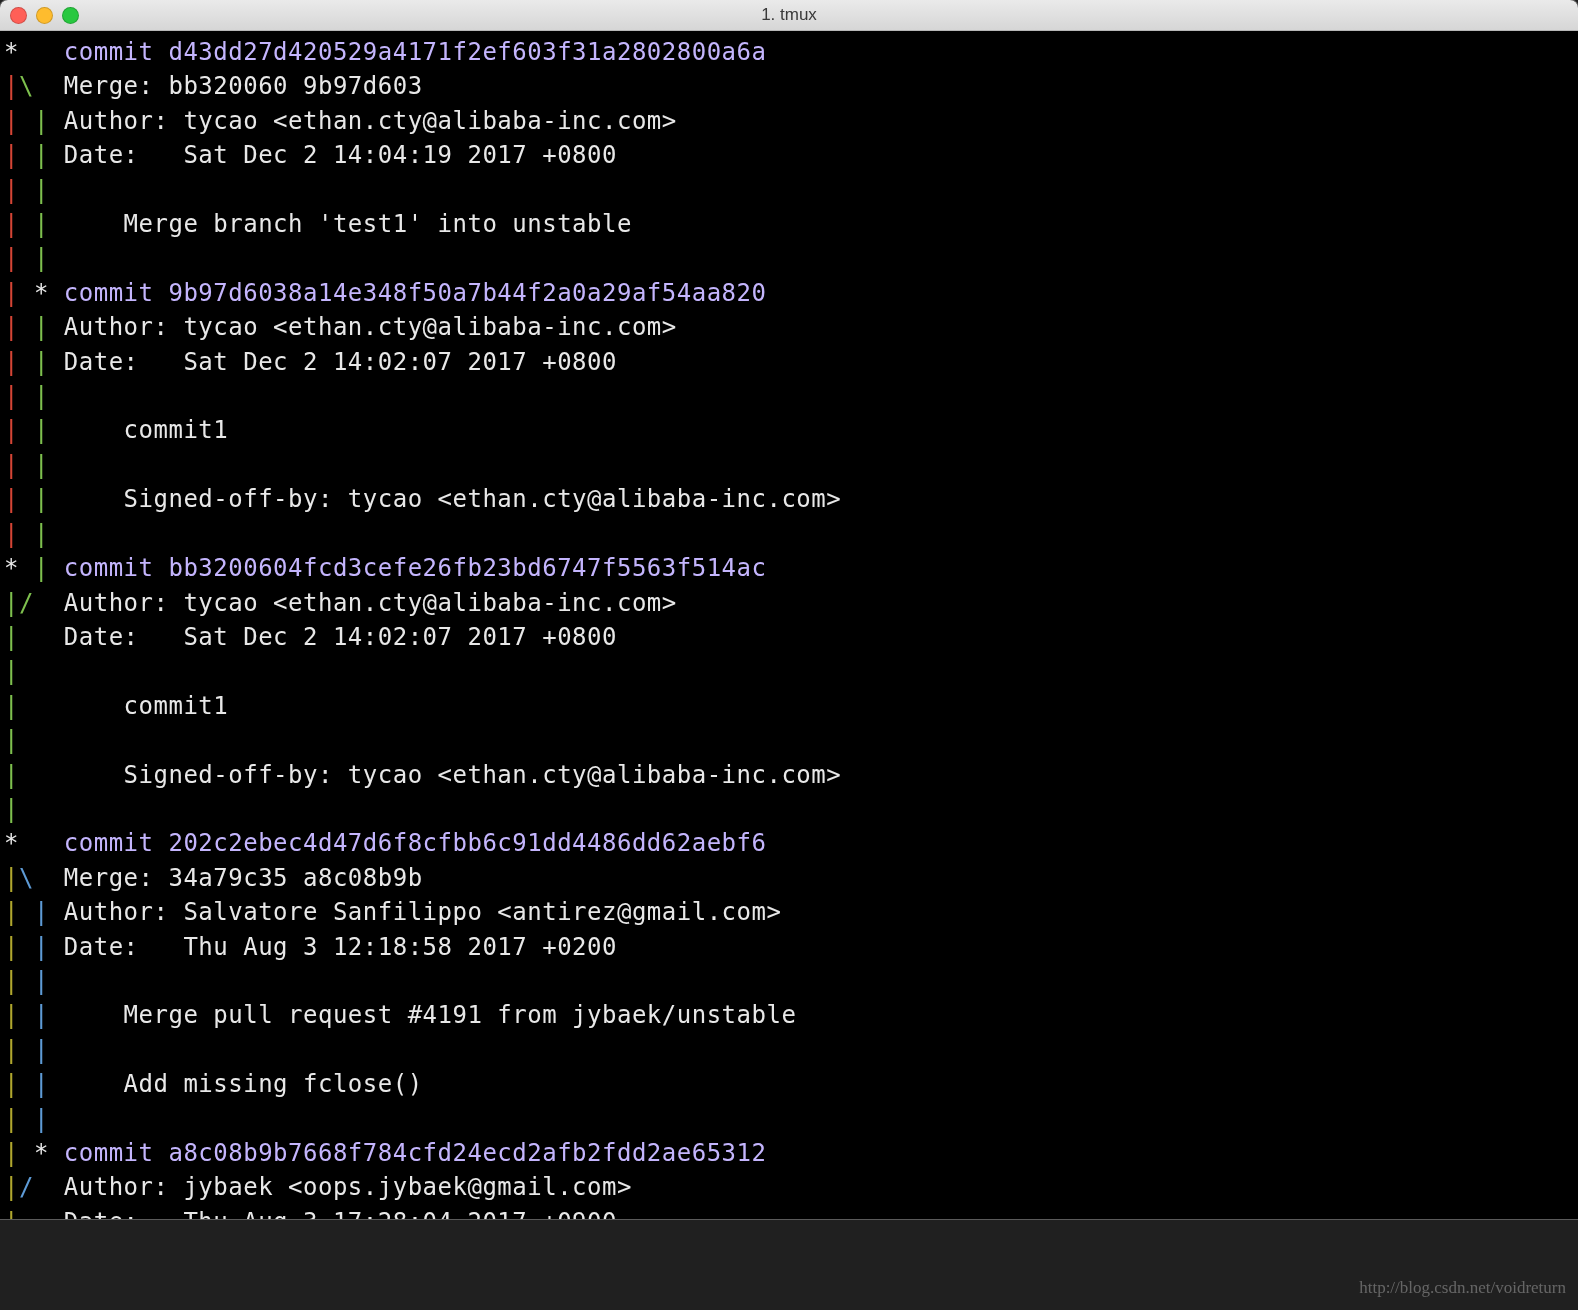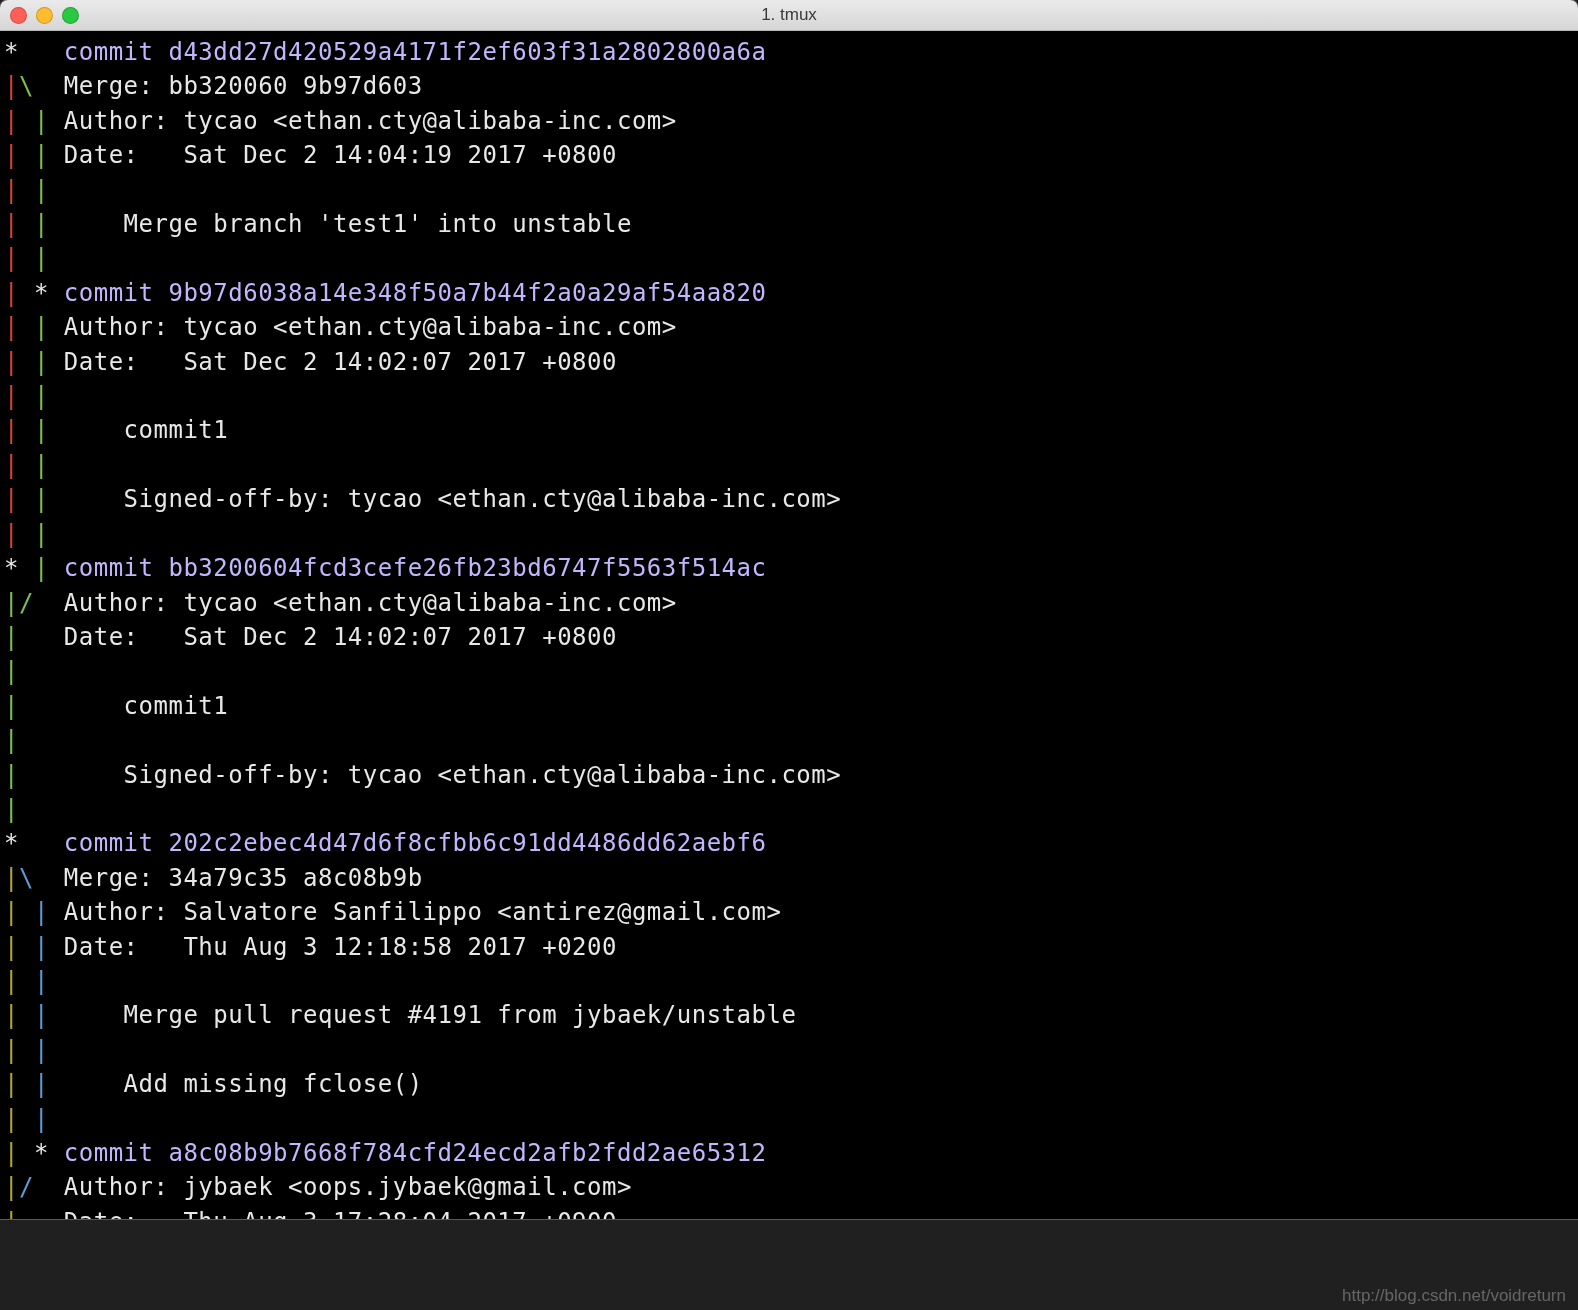--- a/index.html
+++ b/index.html
@@ -58,22 +58,22 @@
   .line { display:flex; }
   .graph { display:inline-block; }
   .graph span { display:inline-block; }
   .c-red     { color:#d54535; }
   .c-green   { color:#7ec04e; }
   .c-yellow  { color:#c4b5fd; }
   .c-olive   { color:#b0a72e; }
   .c-blue    { color:#5e9bd6; }
   .c-white   { color:#e8e8e8;}
   .watermark {
-    position:absolute; bottom:4px; right:12px;
-    font-family: Liberation Sans, sans-serif;
+    position:absolute; bottom:12px; right:12px;
+    font-family: Liberation Serif, serif;
     font-size:17px;
     color:#8b8b8b;
     opacity:0.65;
     letter-spacing:0px;
   }
 </style>
 </head>
 <body>
 
 <div class="window">

